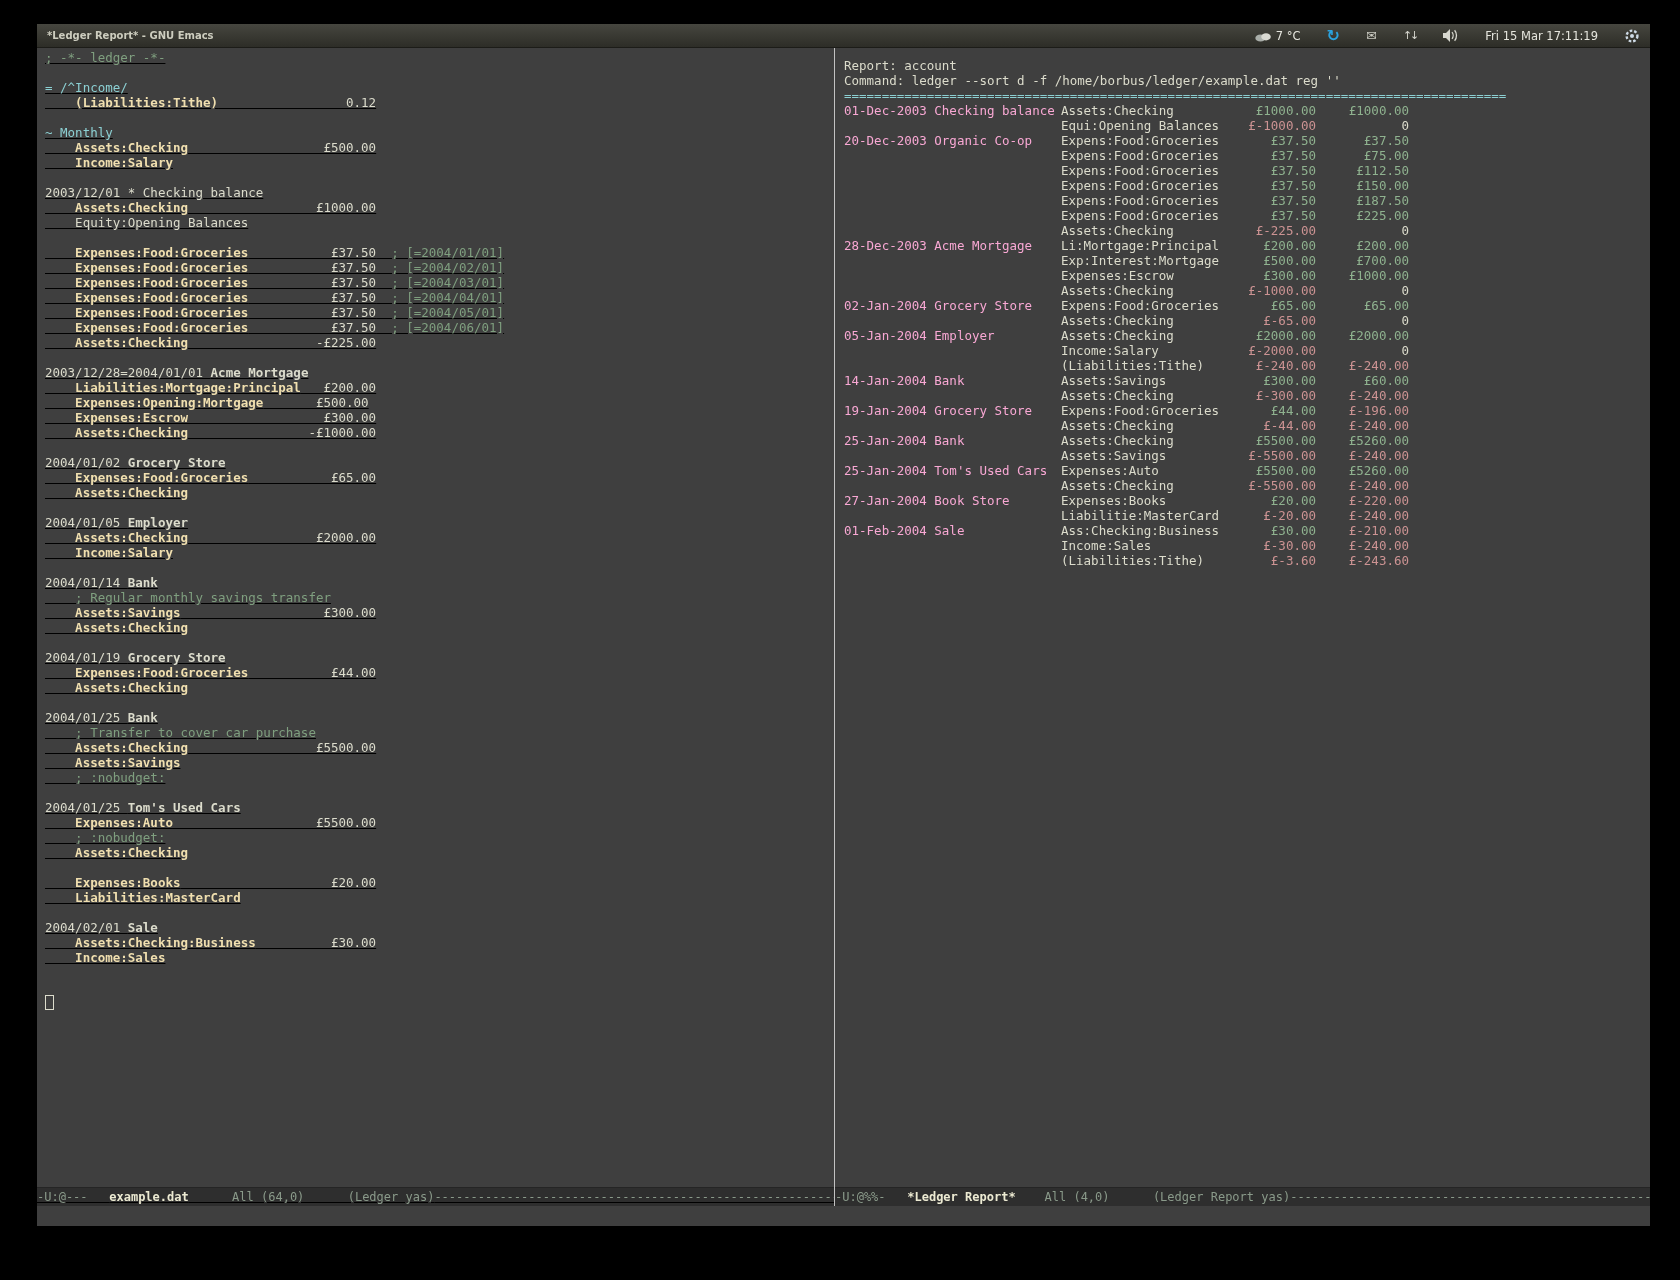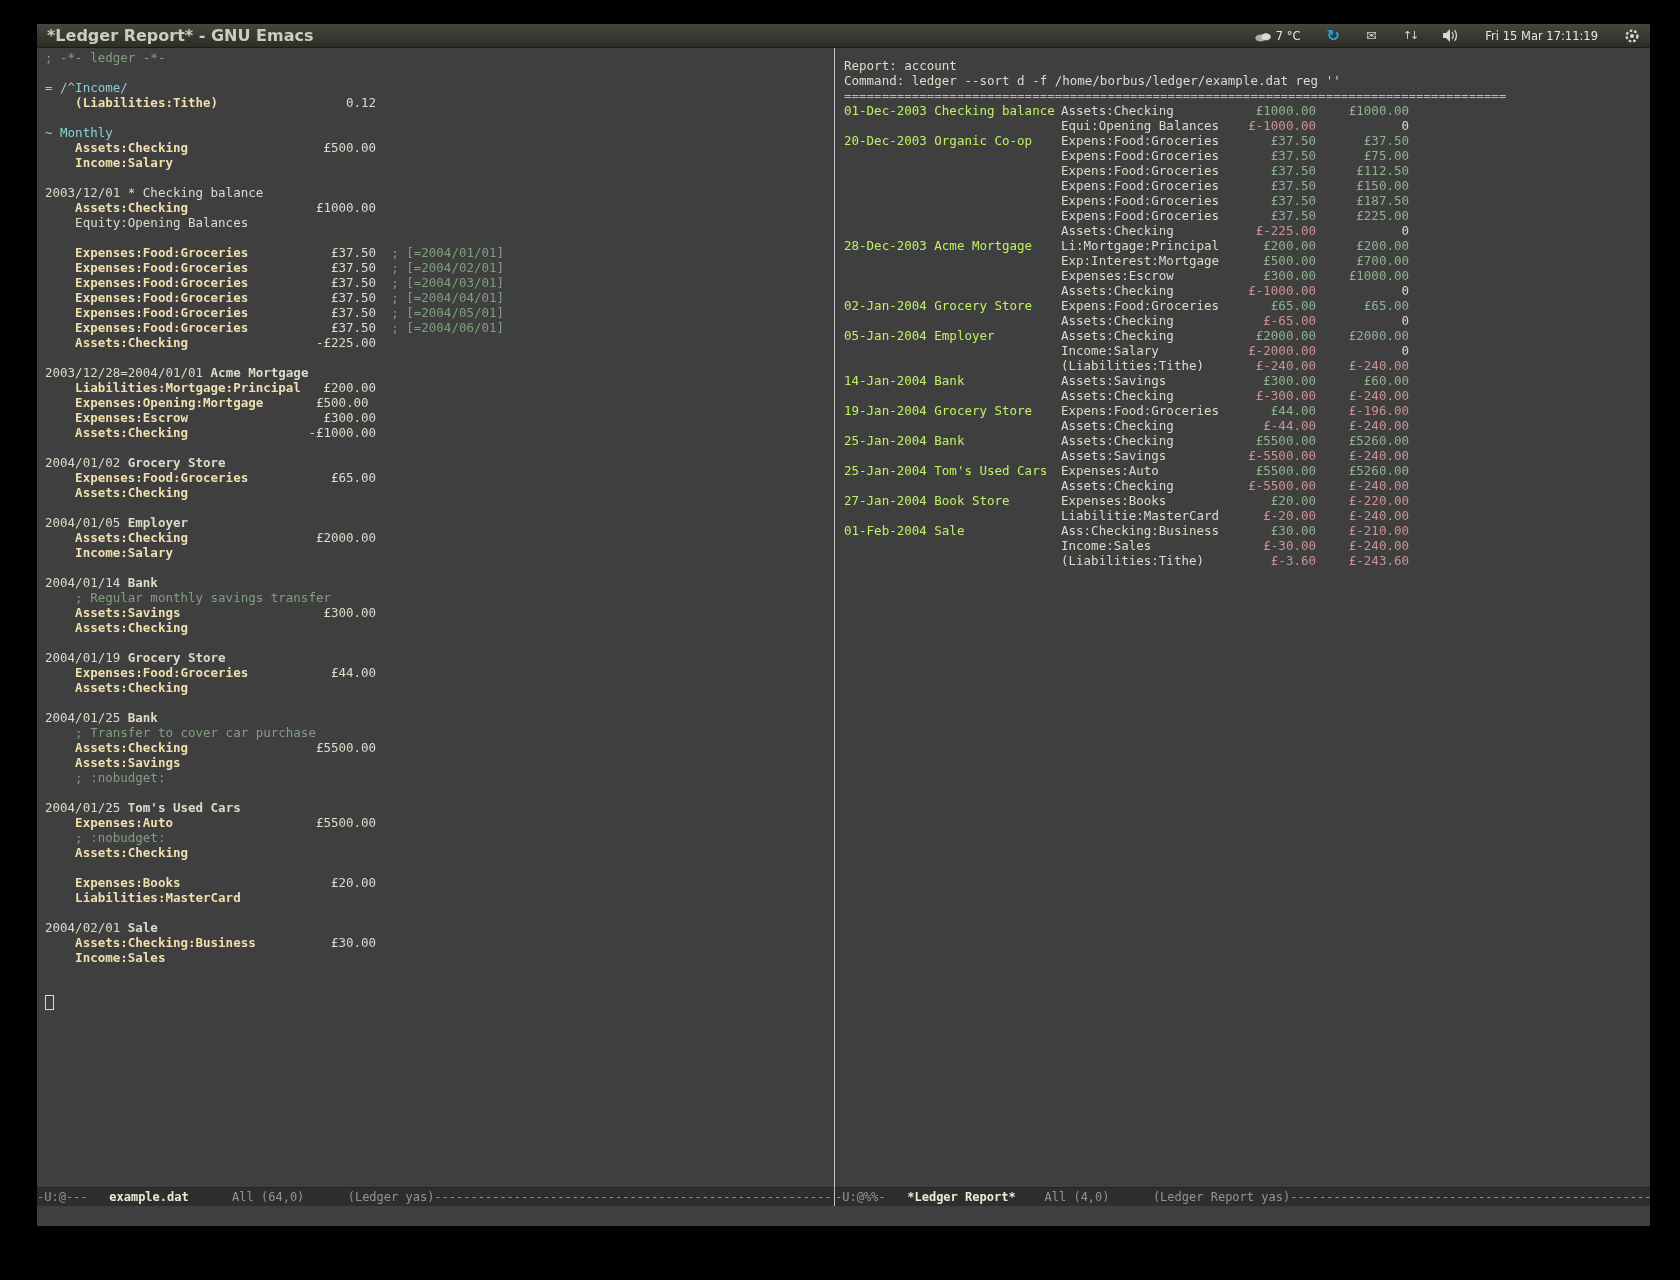--- a/index.html
+++ b/index.html
@@ -8,52 +8,52 @@
     font-family:"DejaVu Sans Mono", monospace;
   }
   
   .titlebar{
     position:absolute;left:37px;top:24px;width:1613px;height:24px;
     background:linear-gradient(#46463f,#2d2d27);
     display:flex;align-items:center;justify-content:space-between;
     font-family:"DejaVu Sans", sans-serif;
     border-bottom:1px solid #1c1c18;box-sizing:border-box;
   }
-  .wm-title{color:#cdcdbf;font-size:16px;font-weight:bold;padding-left:10px;white-space:nowrap;}
+  .wm-title{color:#cdcdbf;font-size:10px;font-weight:bold;padding-left:10px;white-space:nowrap;}
   .tray{display:flex;align-items:center;gap:26px;padding-right:10px;}
   .tray .txt{color:#e6e6de;font-size:11.5px;white-space:nowrap;}
   .weather{display:flex;align-items:center;gap:4px;}
   .refresh{color:#2ba2dd;font-size:16px;font-weight:bold;line-height:1;}
   .mail{color:#c9c9c0;font-size:13px;line-height:1;}
   .arrows{color:#d8d8d0;font-size:11px;letter-spacing:-2px;line-height:1;}
   
   .frame{
     position:absolute;left:37px;top:48px;width:1613px;height:1178px;
     background:#3f3f3f;display:flex;flex-direction:column;
   }
   .wins{flex:1;display:flex;min-height:0;}
   .win{display:flex;flex-direction:column;min-width:0;}
-  .win-left{width:797px;}
+  .win-left{width:797px;text-decoration:underline;}
   .win-right{flex:1;}
   .vdivider{width:1px;background:#c2c2c2;}
   .buffer{flex:1;overflow:hidden;position:relative;font-size:12.5px;line-height:15px;color:#dcdccc;}
   .buf-left{padding:2px 0 0 8px;}
   .buf-right{padding:10px 0 0 9px;}
   .line{height:15px;white-space:pre;}
   
   .c{color:#7f9f7f;}            
   .k{color:#8cd0d3;}            
   .a{color:#f0dfaf;font-weight:bold;} 
   .p{color:#dcdccc;font-weight:bold;} 
   .t{color:#dcdccc;}            
   
   .sep{color:#8cd0d3;}
   .rrow{position:relative;height:15px;}
   .rrow span{position:absolute;top:0;white-space:pre;}
-  .rd{left:0;color:#bef264;text-align:center;}
+  .rd{left:0;color:#f9a8d4;text-align:center;}
   .ra{left:217px;color:#dcdccc;}
   .rm{left:330px;width:142px;text-align:right;}
   .rt{left:425px;width:140px;text-align:right;}
   .pos{color:#8fb28f;}
   .neg{color:#cc9393;}
   .zero{color:#dcdccc;}
   
   .modeline{
     height:19px;line-height:18px;font-size:12px;white-space:pre;overflow:hidden;
     background:#2e2e2e;border-top:1px solid #252525;box-sizing:border-box;

